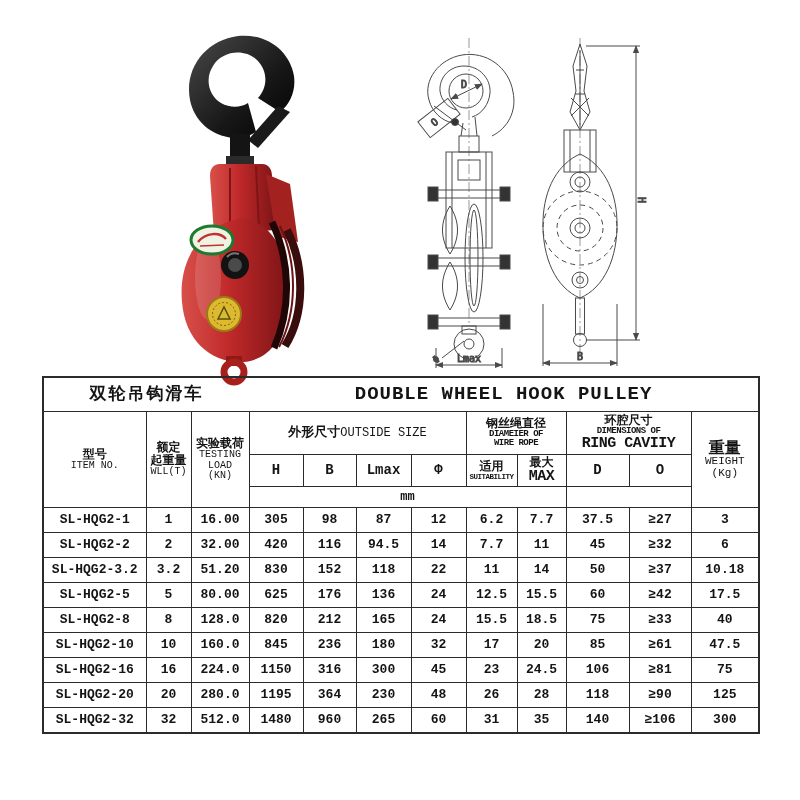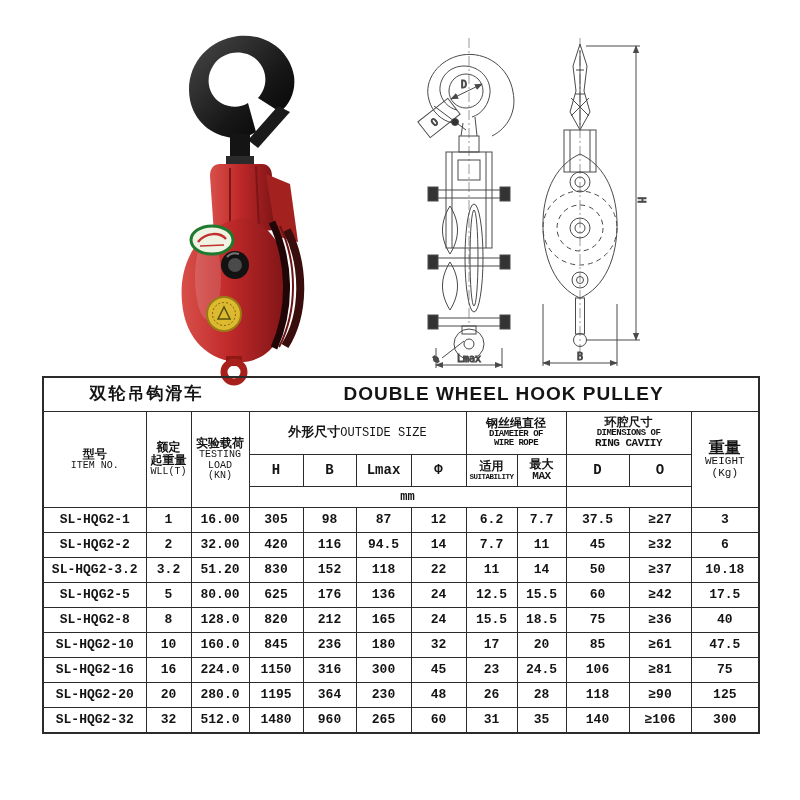--- a/index.html
+++ b/index.html
@@ -22,21 +22,21 @@
     color:#141414;border:2px solid #2b2b2b;
   }
   .spec-table td{
     border:1px solid #2b2b2b;text-align:center;vertical-align:middle;
     padding:0;overflow:hidden;line-height:1.08;
   }
   .title-row td{height:33px;}
   .title-cn{border-right:none !important;font-weight:bold;font-size:17px;
     font-family:"Liberation Sans","DejaVu Sans",sans-serif;letter-spacing:2px;}
   .title-en{border-left:none !important;font-weight:bold;font-size:19px;
-    font-family:Liberation Sans, sans-serif;letter-spacing:1px;}
+    font-family:Liberation Mono, monospace;letter-spacing:1px;}
   .hrow1 td{height:42px;}
   .hrow2 td{height:31px;}
   .unit-row td{height:20px;}
   .cn{font-family:"Liberation Sans","DejaVu Sans",sans-serif;font-weight:bold;font-size:12px;display:block;}
   .en{font-weight:normal;font-size:10px;display:block;}
   .en-sm{font-weight:bold;font-size:7.5px;display:block;letter-spacing:-0.5px;font-family:Liberation Mono, monospace;}
   .sub-letter{font-weight:bold;font-size:14px;}
   .unit-cell{font-weight:bold;font-size:12px;margin-left:48px;}
   .data-row td{height:24px;font-weight:bold;font-size:13px;}
 </style>
@@ -256,40 +256,40 @@
         </span>
       </td>
       <td colspan="2">
         <span class="cn">钢丝绳直径</span>
         <span class="en-sm" style="font-size:9px">DIAMEIER OF</span>
         <span class="en-sm" style="font-size:9px">WIRE ROPE</span>
       </td>
       <td colspan="2">
         <span class="cn">环腔尺寸</span>
         <span class="en-sm" style="font-size:9px">DIMENSIONS OF</span>
-        <span class="en-sm" style="font-size:11px">RING CAVIIY</span>
+        <span class="en-sm" style="font-size:15px">RING CAVIIY</span>
       </td>
       <td rowspan="3">
         <span class="cn" style="font-size:16px">重量</span>
         <span class="en" style="font-size:11px">WEIGHT</span>
         <span class="en" style="font-size:11px">(Kg)</span>
       </td>
     </tr>
     <tr class="hrow2">
       <td><span class="sub-letter">H</span></td>
       <td><span class="sub-letter">B</span></td>
       <td><span class="sub-letter">Lmax</span></td>
       <td><span class="sub-letter">Φ</span></td>
       <td>
         <span class="cn">适用</span>
         <span class="en-sm">SUITABILITY</span>
       </td>
       <td>
         <span class="cn">最大</span>
-        <span class="en-sm" style="font-size:11px">MAX</span>
+        <span class="en-sm" style="font-size:15px">MAX</span>
       </td>
       <td><span class="sub-letter">D</span></td>
       <td><span class="sub-letter">O</span></td>
     </tr>
     <tr class="unit-row">
       <td colspan="6" class="unit-cell">mm</td>
       <td colspan="2"></td>
     </tr>
   </tbody>
   <tbody>
@@ -353,21 +353,21 @@
         <td>SL-HQG2-8</td>
         <td>8</td>
         <td>128.0</td>
         <td>820</td>
         <td>212</td>
         <td>165</td>
         <td>24</td>
         <td>15.5</td>
         <td>18.5</td>
         <td>75</td>
-        <td>≥36</td>
+        <td>≥33</td>
         <td>40</td>
       </tr>
       <tr class="data-row">
         <td>SL-HQG2-10</td>
         <td>10</td>
         <td>160.0</td>
         <td>845</td>
         <td>236</td>
         <td>180</td>
         <td>32</td>

